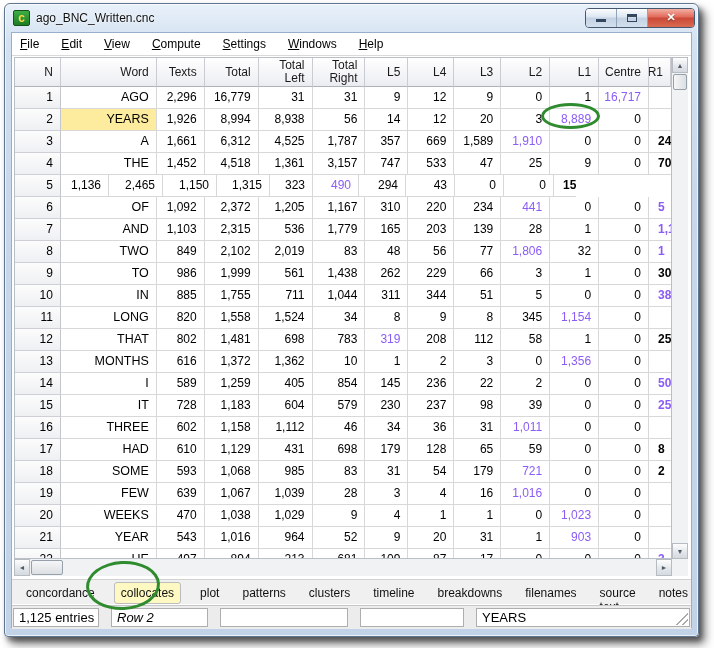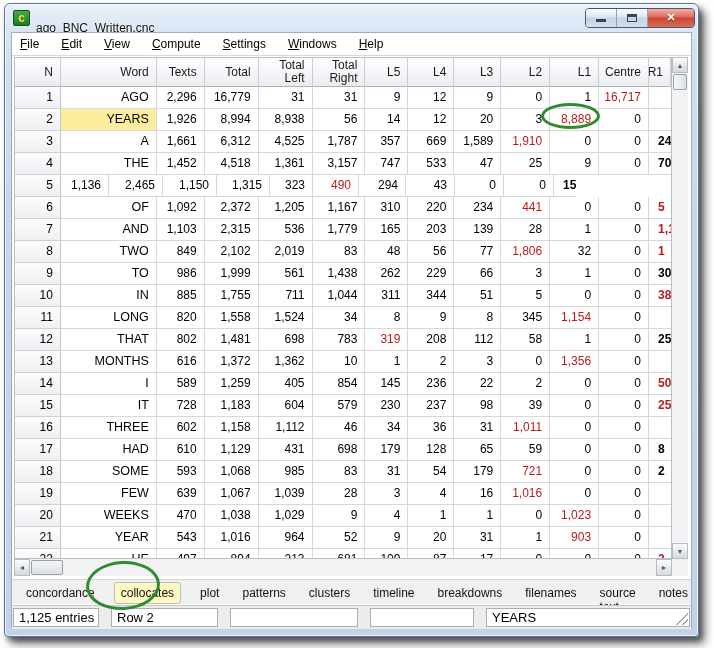--- a/index.html
+++ b/index.html
@@ -9,21 +9,21 @@
   
   #window { position:absolute; left:4px; top:3px; width:695px; height:634px;
     background:linear-gradient(180deg,#e9f1fa 0%,#d3e1f1 6%,#c8d8ea 30%,#c2d3e7 100%);
     border:1px solid #5f7693; border-radius:6px 6px 4px 4px;
     box-shadow:6px 7px 10px rgba(0,0,0,.5), 3px 4px 5px rgba(0,0,0,.38), inset 0 0 0 1px rgba(255,255,255,.65); }
 
   #titlebar { position:absolute; left:0; top:0; right:0; height:28px; }
   #app-icon { position:absolute; left:8px; top:6px; width:17px; height:16px;
     background:linear-gradient(180deg,#3fae45,#1d7c23); border:1px solid #145218; border-radius:2px;
     color:#ffd94d; font-weight:bold; font-size:12px; line-height:14px; text-align:center; }
-  #title-text { position:absolute; left:31px; top:17px; font-size:12px; color:#101010; text-shadow:0 0 3px #fff; }
+  #title-text { position:absolute; left:31px; top:7px; font-size:12px; color:#101010; text-shadow:0 0 3px #fff; }
 
   #win-buttons { position:absolute; right:3px; top:4px; display:flex; border:1px solid #46586e;
     border-radius:4px; overflow:hidden; height:20px; }
   .wbtn { width:31px; height:18px; background:linear-gradient(180deg,#fcfdfe,#dce6f1 45%,#c3d2e3 50%,#d2dfee);
     border-right:1px solid #8fa3ba; position:relative; cursor:default; }
   .wbtn.close { width:46px; border-right:none;
     background:linear-gradient(180deg,#f3b0a4,#e2695a 45%,#c94836 50%,#d96b52); }
   .glyph-min { position:absolute; left:10px; bottom:5px; width:10px; height:3px; background:#33465e; }
   .glyph-max { position:absolute; left:10px; top:5px; width:10px; height:8px; border:1px solid #33465e; border-top-width:3px; background:transparent; }
   .glyph-close { position:absolute; width:100%; text-align:center; top:2px; color:#fff; font-size:11px; font-weight:bold; text-shadow:0 1px 1px rgba(0,0,0,.4); }
@@ -45,21 +45,21 @@
     border-right:1px solid #c9ccd1; border-bottom:1px solid #aeb3ba;
     display:flex; align-items:center; justify-content:flex-end; padding-right:7px;
     white-space:pre-line; text-align:right; color:#1a1a1a; line-height:13px; overflow:hidden; }
   #grid-body { height:473px; overflow:hidden; }
   .row { display:flex; height:22px; }
   .cell { border-right:1px solid #d8d8d8; border-bottom:1px solid #d8d8d8;
     text-align:right; padding-right:7px; line-height:21px; white-space:nowrap; overflow:hidden; background:#fff; color:#000; }
   .ncell { background:linear-gradient(180deg,#fcfcfc,#eef0f3); border-right:1px solid #c3c6cb; border-bottom:1px solid #cdd0d4; }
   .wcell { font-size:12.5px; }
   .wcell.hl { background:#fdec9e; }
-  .vcell.red { color:#b91c1c; }
+  .vcell.red { color:#8b5cf6; }
   .rcell { text-align:left; padding:0 0 0 9px; border-right:none;font-weight:bold; }
   .c0{width:46px}.c1{width:96px}.c2{width:48px}.c3{width:54px}.c4{width:54px}.c5{width:53px}
   .c6{width:43px}.c7{width:46px}.c8{width:47px}.c9{width:49px}.c10{width:49px}.c11{width:50px}.c12{width:22px}
 
   
   .sb-btn { background:linear-gradient(180deg,#fdfdfd,#e2e6ea 60%,#d5dade); border:1px solid #b7bcc2;
     color:#4f5b67; font-size:7px; display:flex; align-items:center; justify-content:center; }
   #vscroll { position:absolute; left:660px; top:24px; width:16px; height:502px; background:#f1f2f4; }
   #vscroll .sb-btn { width:16px; height:16px; }
   #vs-down { position:absolute; bottom:0; }
@@ -497,21 +497,21 @@
           <div class="tab">clusters</div>
           <div class="tab">timeline</div>
           <div class="tab">breakdowns</div>
           <div class="tab">filenames</div>
           <div class="tab">source text</div>
           <div class="tab">notes</div>
         </div>
 
       <div id="statusbar">
           <div class="spanel" style="width: 86px;">1,125 entries</div>
-          <div class="spanel" style="width: 107px;">Row 2</div>
+          <div class="spanel" style="width: 97px; font-style: italic;">Row 2</div>
           <div class="spanel" style="width: 128px;"></div>
           <div class="spanel" style="width: 104px;"></div>
           <div class="spanel" id="sp-last">YEARS<div id="grip"></div></div>
         </div>
     </div>
   </div>
 
   <div class="annot" id="annot-value"></div>
   <div class="annot" id="annot-tab"></div>
 </div>

